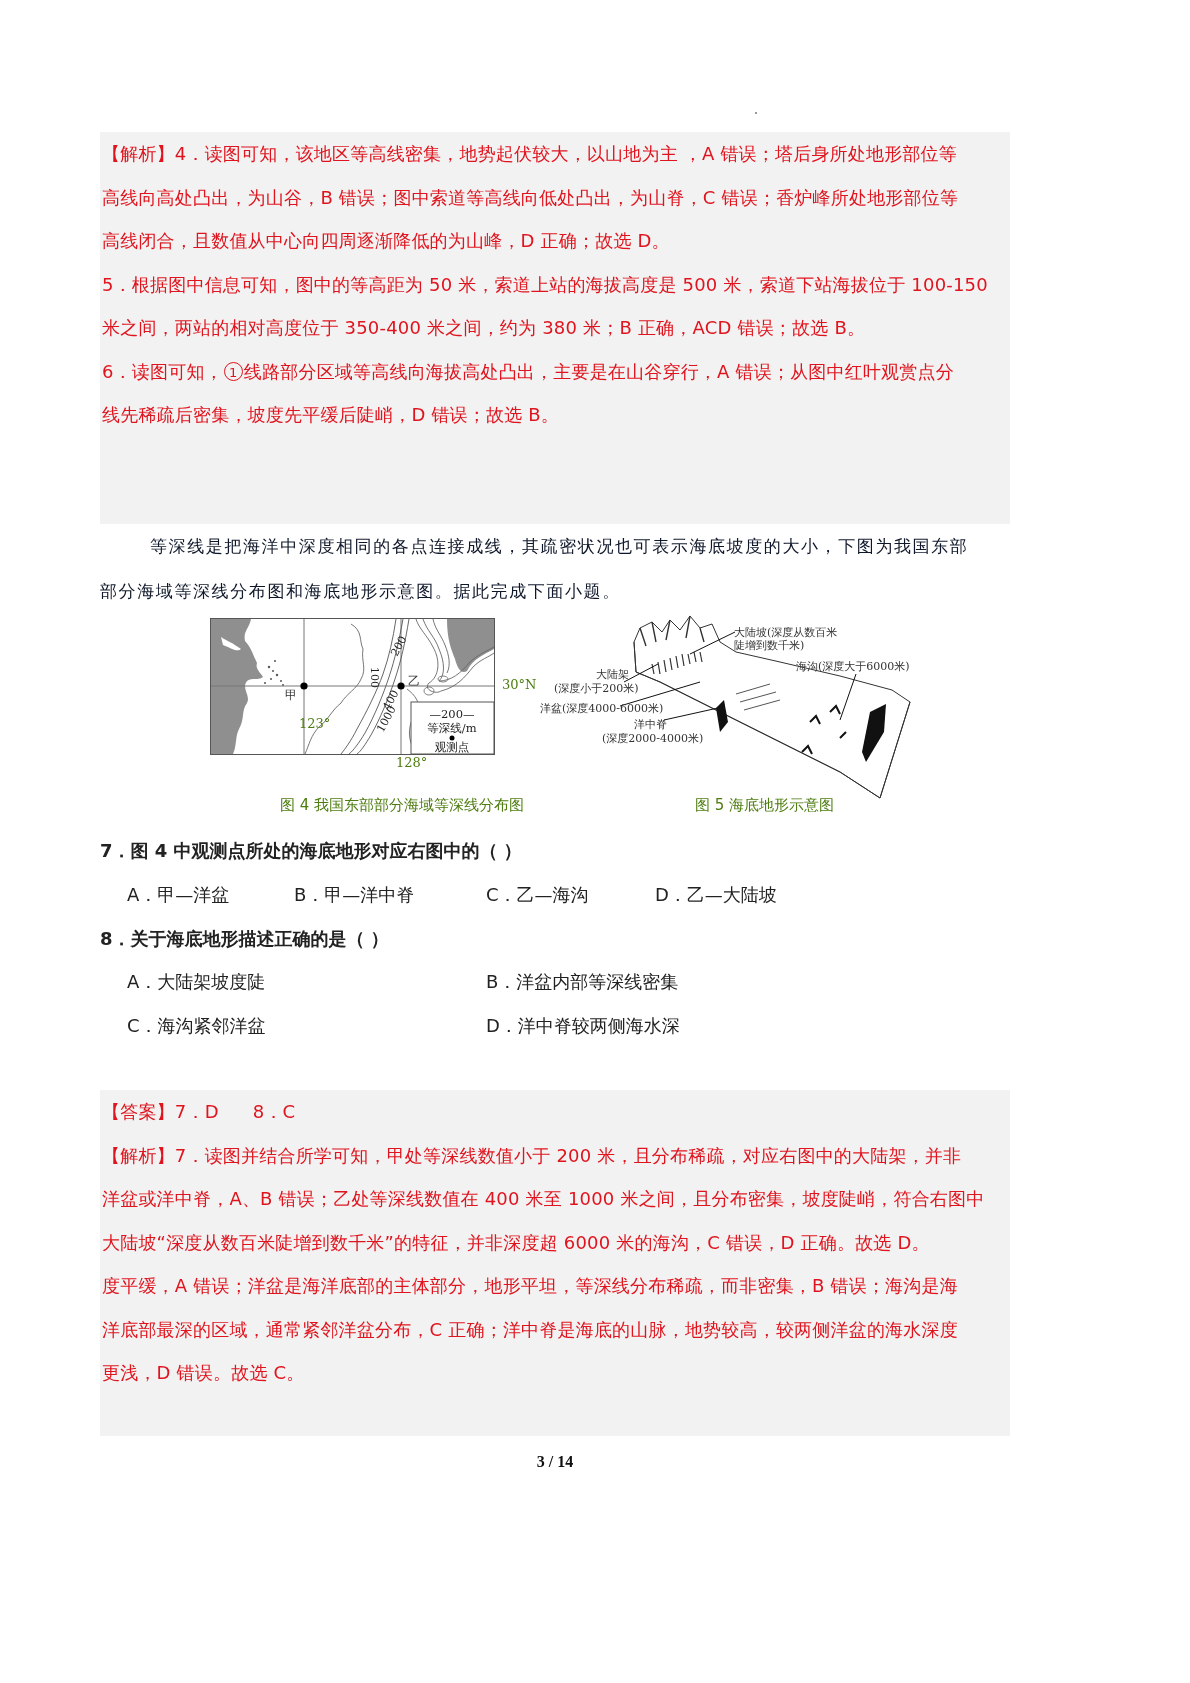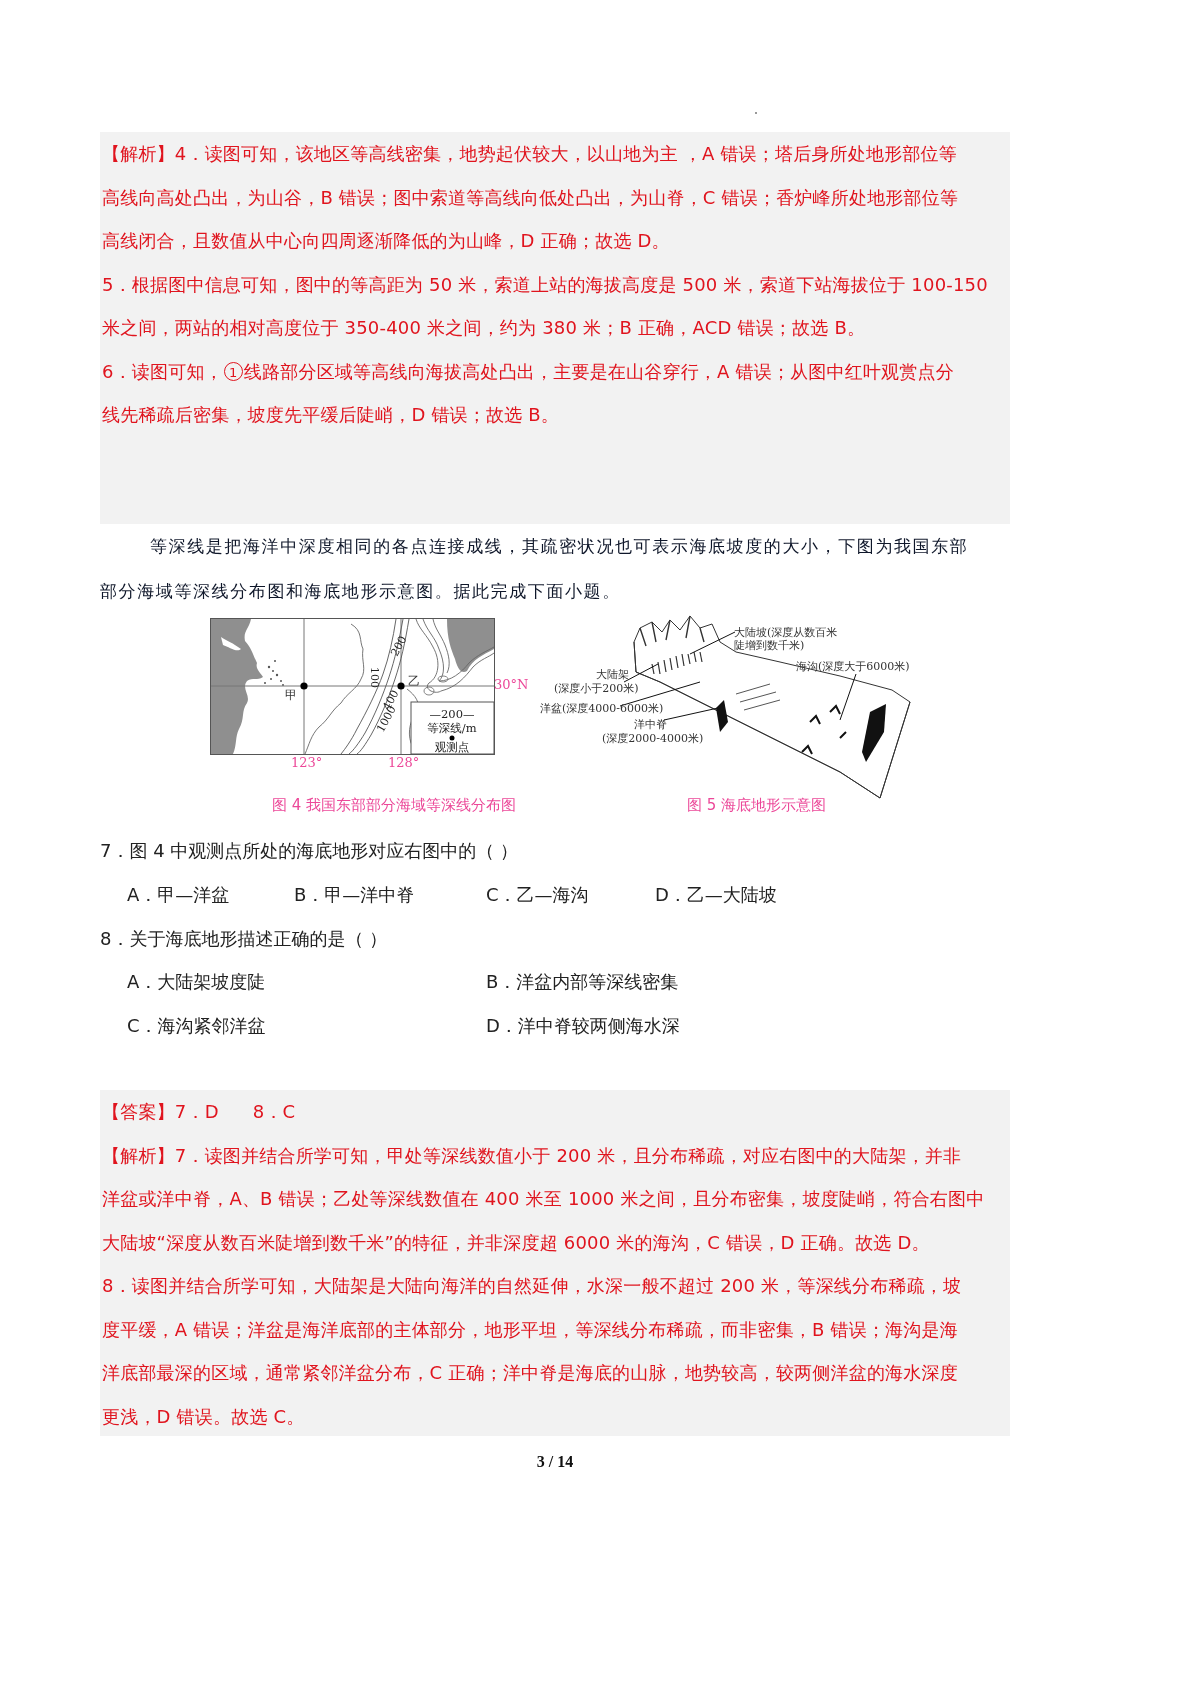--- a/index.html
+++ b/index.html
@@ -9,22 +9,22 @@
   .answer-block { position: absolute; left: 100px; width: 910px; background: #f2f2f2; box-sizing: border-box; padding: 0 2px; }
   .ans-line { color: #e0141e; font-size: 18px; line-height: 43.5px; height: 43.5px; white-space: nowrap; letter-spacing: 0.2px; }
   .gap { display: inline-block; width: 34px; }
   .circ { display: inline-block; width: 19px; height: 19px; border: 1.5px solid #e0141e; border-radius: 50%;
           font-size: 13px; line-height: 19px; text-align: center; vertical-align: 1px; margin: 0 1px; box-sizing: border-box; }
   .stem { position: absolute; left: 100px; width: 910px; font-family: "DejaVu Serif", "Liberation Serif", serif;
           font-size: 17px; color: #0f172a; line-height: 45px; letter-spacing: 1.6px; }
   .stem .indent { display: inline-block; width: 50px; }
   .fig4 { position: absolute; left: 210px; top: 618px; width: 283px; height: 135px; border: 1.5px solid #555; background: #fff; overflow: hidden; }
   .fig5 { position: absolute; left: 540px; top: 612px; width: 380px; height: 190px; }
-  .caption { position: absolute; font-size: 15px; color: #ec4899; font-family: "DejaVu Sans", sans-serif; }
-  .q-line { position: absolute; font-size: 18px; color: #222; white-space: nowrap; }
+  .caption { position: absolute; font-size: 15px; color: #4d7c0f; font-family: "DejaVu Sans", sans-serif; margin-left: 8px; }
+  .q-line { position: absolute; font-size: 18px; color: #222; white-space: nowrap; font-weight: bold; }
   .opt { position: absolute; font-size: 18px; color: #222; white-space: nowrap; }
   .page-num { position: absolute; left: 0; width: 1110px; text-align: center; top: 1453px; font-family: "Liberation Serif", serif; font-weight: bold; font-size: 16px; color: #111; }
   svg text { font-family: "DejaVu Serif", "Liberation Serif", serif; }
 </style>
 </head>
 <body>
 
 <div class="dot-mark"></div>
 
 <div class="answer-block" style="top:132px; height:392px; padding-top:0;">
@@ -89,21 +89,21 @@
     <text x="0" y="0" font-size="11" fill="#222" transform="translate(172,114) rotate(-62)">1000</text>
 
     <rect x="200" y="83" width="83" height="52" fill="#fff" stroke="#555" stroke-width="1"></rect>
     <text x="241" y="99" font-size="11.5" text-anchor="middle" fill="#222">—200—</text>
     <text x="241" y="113" font-size="11.5" text-anchor="middle" fill="#222">等深线/m</text>
     <circle cx="241" cy="119" r="2.5" fill="#000"></circle>
     <text x="241" y="132" font-size="11.5" text-anchor="middle" fill="#222">观测点</text>
   </svg>
 </div>
 <div class="caption" style="left:494px; top:677px; font-family:'DejaVu Serif',serif; font-size:13px;">30°N</div>
-<div class="caption" style="left:291px; top:755px; font-family:'DejaVu Serif',serif; font-size:13px;">123°</div>
+<div class="caption" style="left:291px; top:716px; font-family:'DejaVu Serif',serif; font-size:13px;">123°</div>
 <div class="caption" style="left:388px; top:755px; font-family:'DejaVu Serif',serif; font-size:13px;">128°</div>
 
 <div class="fig5">
   <svg width="380" height="190" viewBox="0 0 380 190">
 
     <path d="M94,30 L100,16 L112,10 L122,20 L130,8 L140,18 L150,4 L160,16 L172,12 L180,30 L196,40 L240,50 L300,64 L352,78 L370,90 L340,186 L300,160 L220,120 L120,70 L96,60 Z" fill="#fff" stroke="#333" stroke-width="1"></path>
     <path d="M94,30 L96,60 L120,70 L220,120 L300,160 L340,186" fill="none" stroke="#333" stroke-width="1"></path>
     <path d="M370,90 L340,186" fill="none" stroke="#333" stroke-width="1"></path>
 
     <path d="M100,16 L106,34 M112,10 L116,30 M130,8 L126,28 M150,4 L146,26 M160,16 L164,30" stroke="#333" stroke-width="1.4"></path>
@@ -161,19 +161,18 @@
 
 <div class="answer-block" style="top:1090px; height:346px;">
   <div class="ans-line">
     <span>【答案】</span><span>7．D</span><span class="gap"></span><span>8．C</span>
   </div>
   <div class="ans-line">
     <span>【解析】</span><span>7．读图并结合所学可知，甲处等深线数值小于 200 米，且分布稀疏，对应右图中的大陆架，并非</span>
   </div>
   <div class="ans-line">洋盆或洋中脊，A、B 错误；乙处等深线数值在 400 米至 1000 米之间，且分布密集，坡度陡峭，符合右图中</div>
   <div class="ans-line">大陆坡“深度从数百米陡增到数千米”的特征，并非深度超 6000 米的海沟，C 错误，D 正确。故选 D。</div>
-  <div class="ans-line">8．读图并结合所学可知，大陆架是大陆向海洋的自然延伸，水深一般不超过 200 米，等深线分布稀疏，坡</div>
   <div class="ans-line">度平缓，A 错误；洋盆是海洋底部的主体部分，地形平坦，等深线分布稀疏，而非密集，B 错误；海沟是海</div>
   <div class="ans-line">洋底部最深的区域，通常紧邻洋盆分布，C 正确；洋中脊是海底的山脉，地势较高，较两侧洋盆的海水深度</div>
   <div class="ans-line">更浅，D 错误。故选 C。</div>
 </div>
 
 <div class="page-num">3 / 14</div>
 
 </body></html>

